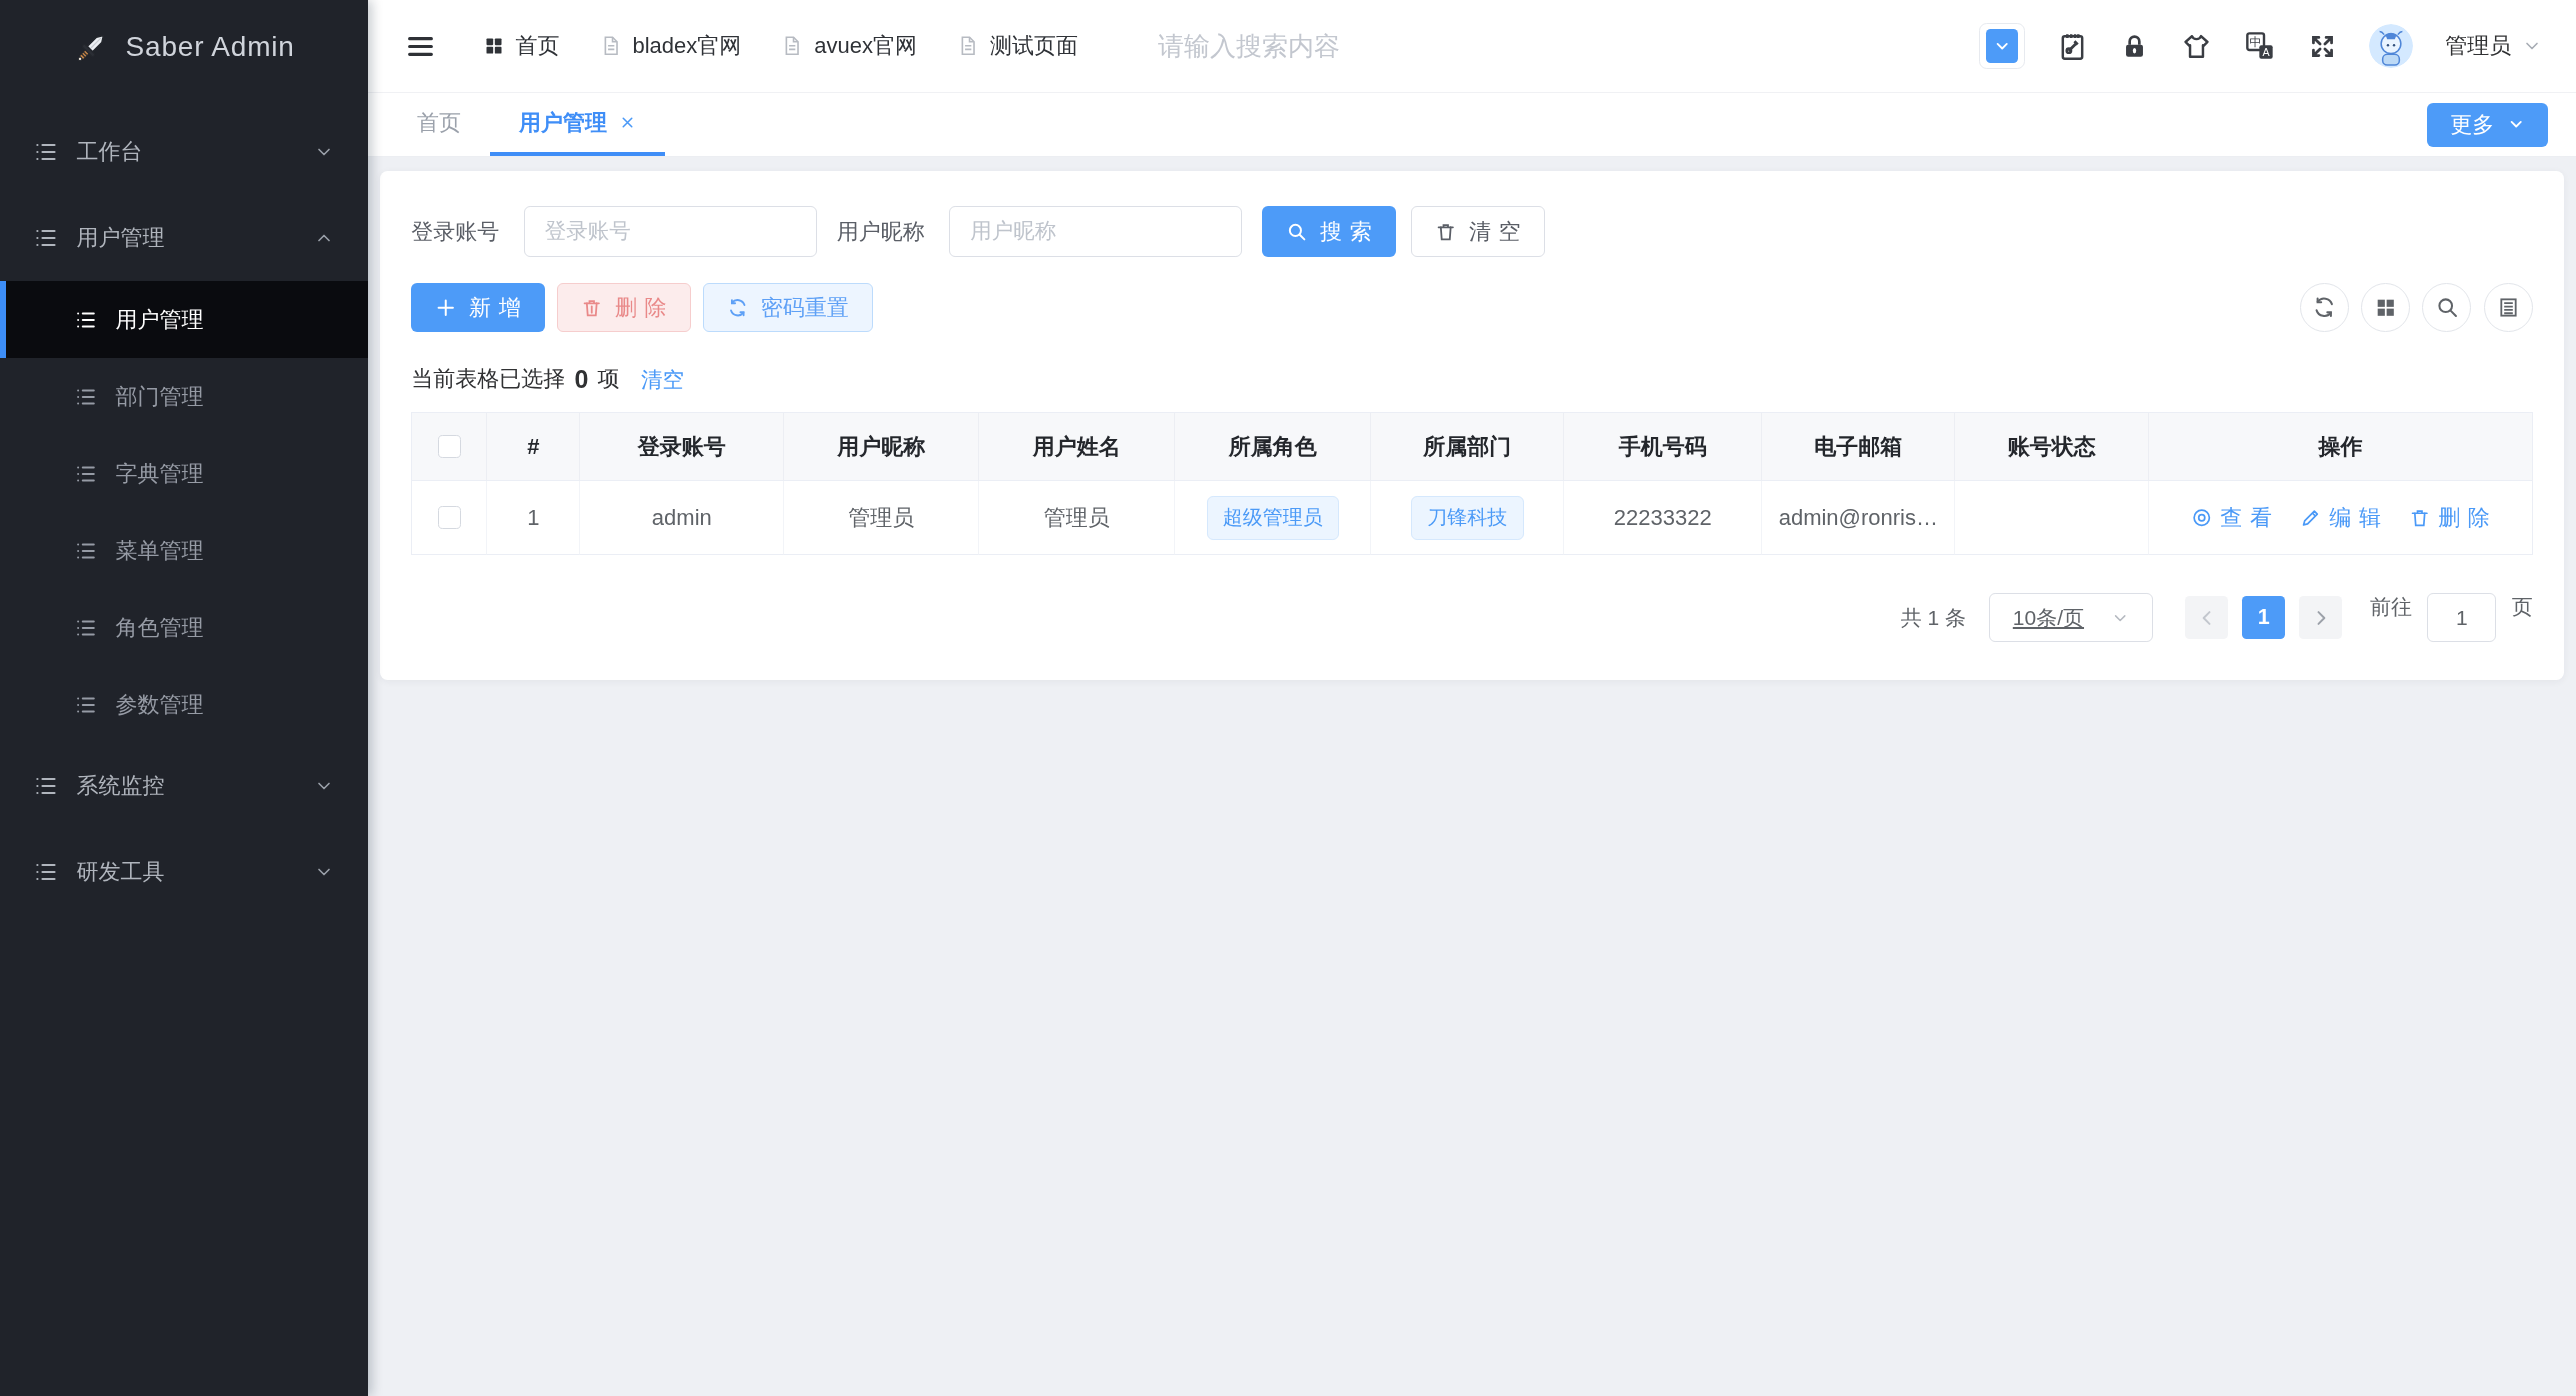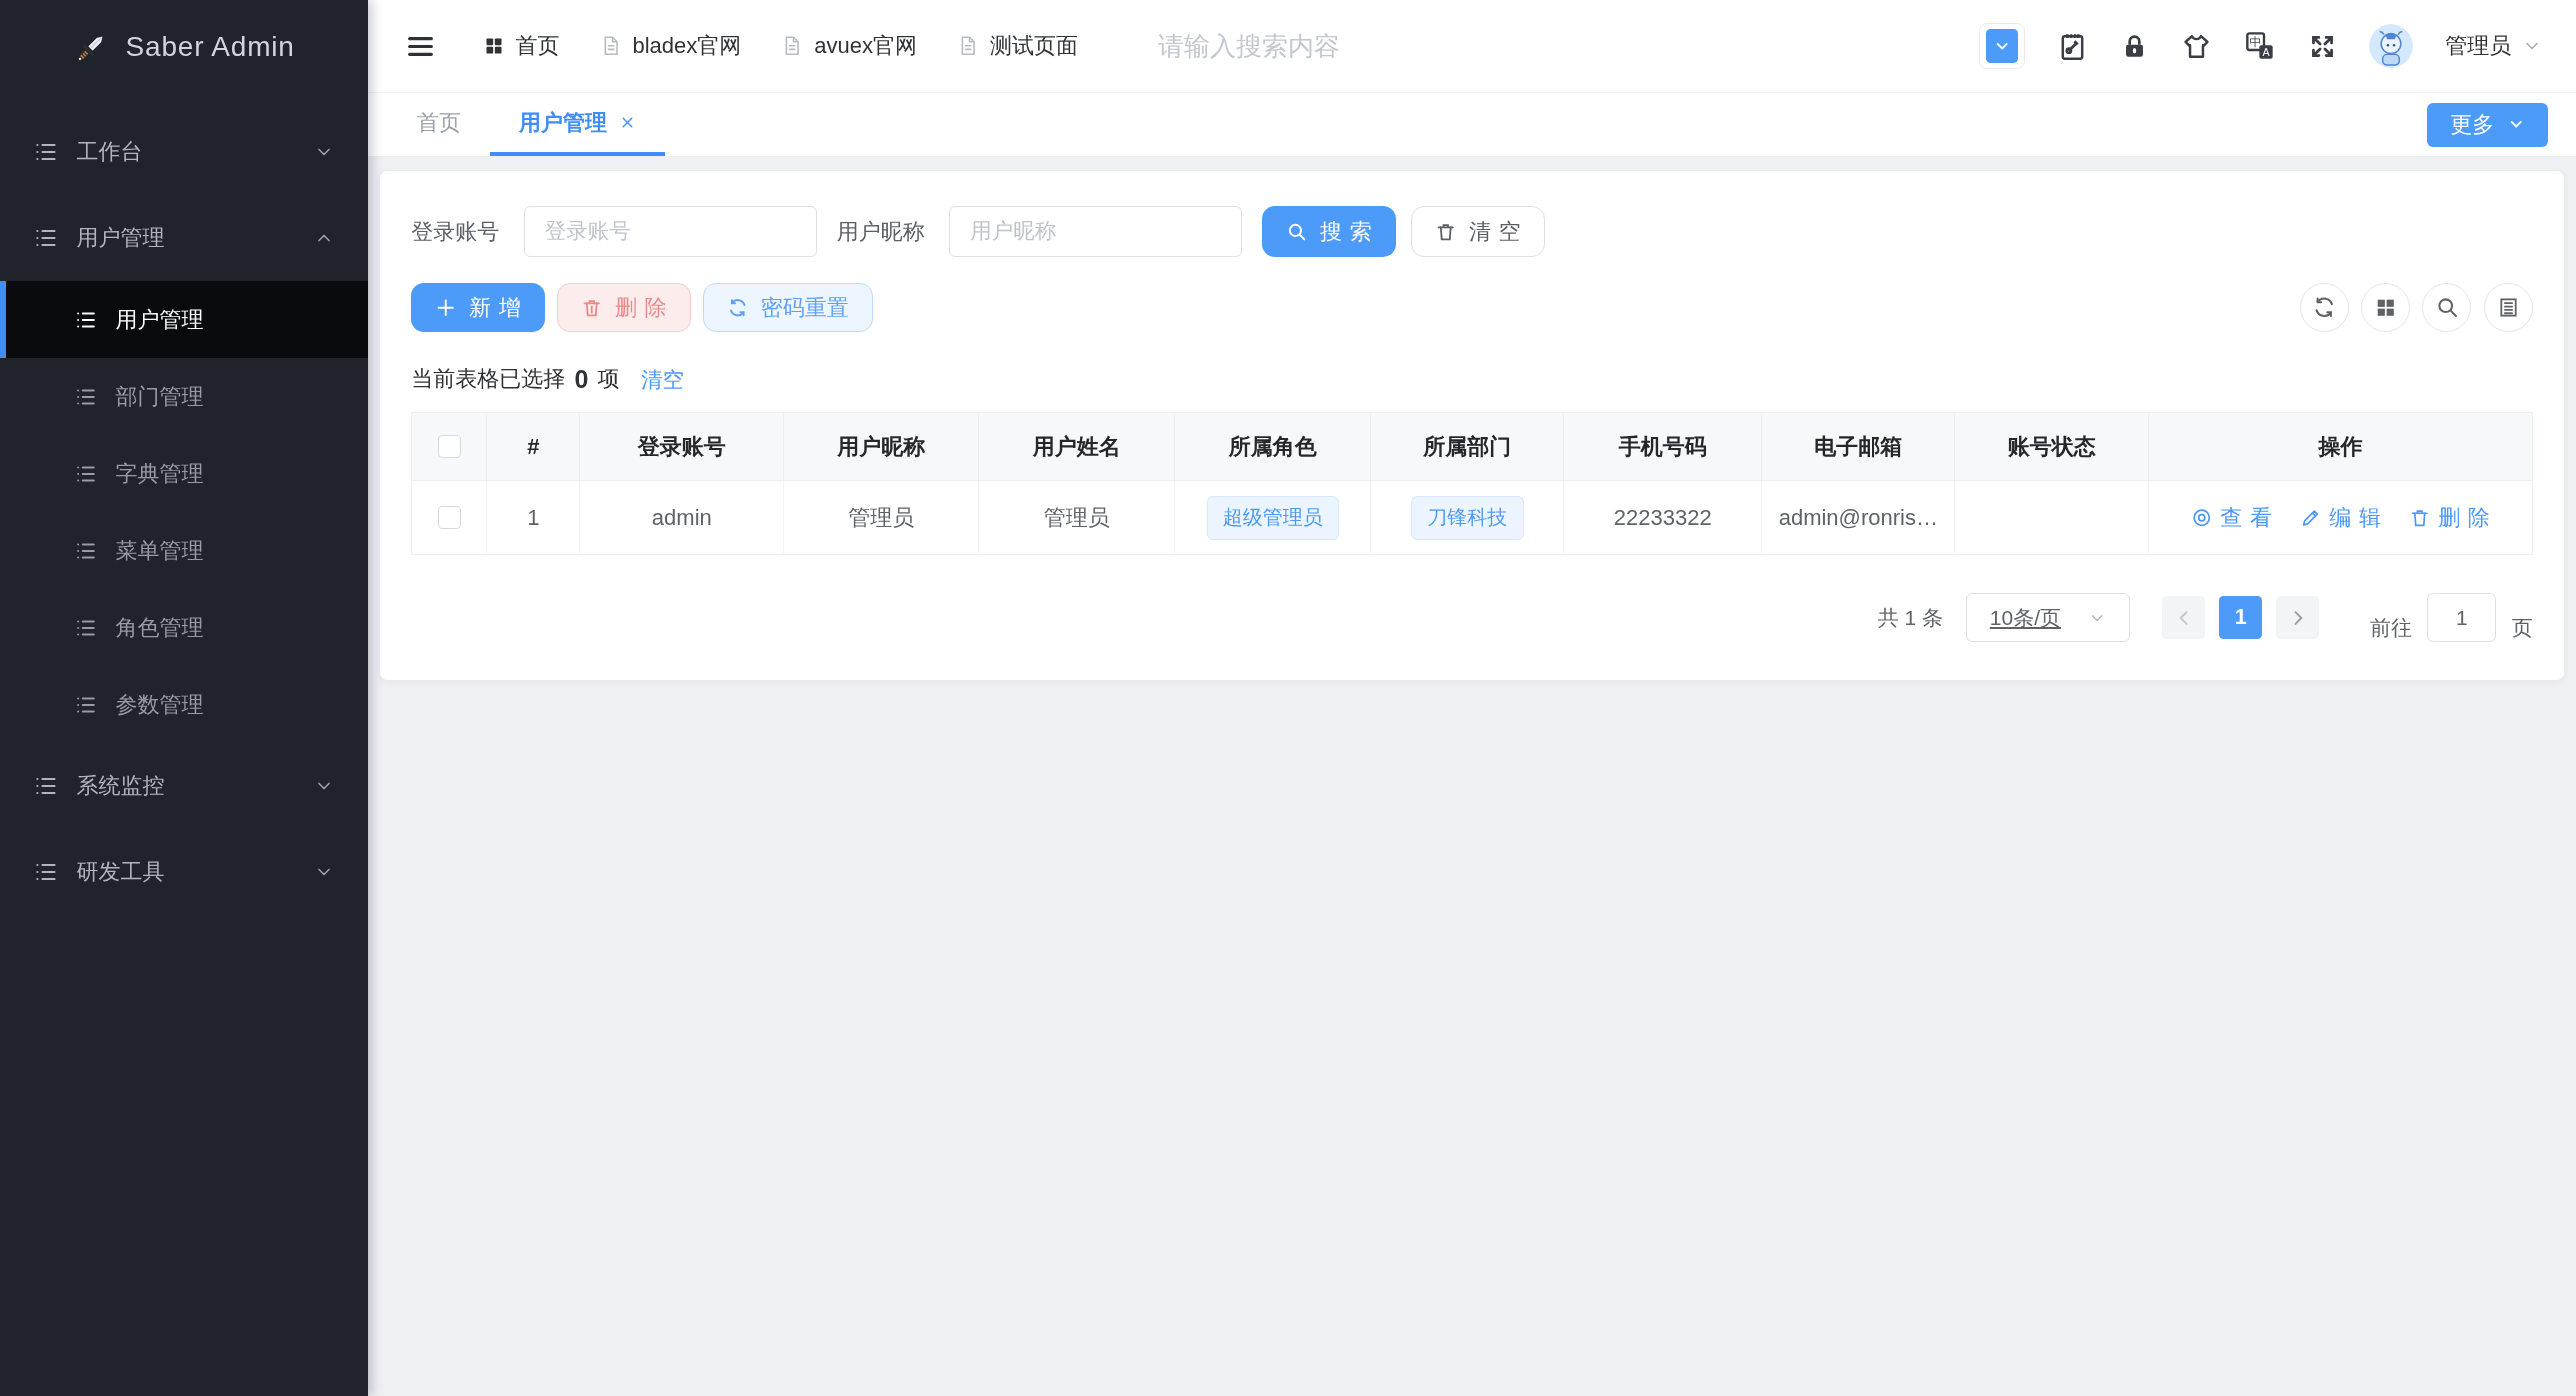--- a/index.html
+++ b/index.html
@@ -48,21 +48,21 @@
   .more-btn { margin:10px 0 10px auto; align-self:center; background:#4d9bf8; color:#fff; height:44px; padding:0 23px; border:none; border-radius:6.1px; display:flex; align-items:center; gap:12.3px; font-size:22px; cursor:pointer; font-family:inherit; }
 
   
   .content { flex:1; padding:14px 12.3px 0 12.3px; }
   .card { background:#fff; border-radius:7.7px; height:509px; padding:35px 31px 0 31px; box-shadow:0 1.5px 7.7px rgba(31,45,61,.05); }
 
   .filter-row { display:flex; align-items:center; }
   .flabel { font-size:22px; color:#5a5e66; margin-right:24.5px; white-space:nowrap; }
   .tinput { width:293px; height:51px; border:1.5px solid #dcdfe6; border-radius:6.1px; padding:0 20px; font-size:21.5px; color:#606266; font-family:inherit; outline:none; margin-right:20px; }
   .tinput::placeholder { color:#bfc4cc; }
-  .btn { height:51px; border-radius:13px; font-size:22px; display:inline-flex; align-items:center; justify-content:center; gap:12.3px; padding:0 23px; border:1.5px solid transparent; cursor:pointer; font-family:inherit; background:#fff; }
+  .btn { height:51px; border-radius:6px; font-size:22px; display:inline-flex; align-items:center; justify-content:center; gap:12.3px; padding:0 23px; border:1.5px solid transparent; cursor:pointer; font-family:inherit; background:#fff; }
   .btn-primary { background:#4d9bf8; color:#fff; }
   .btn-plain { border-color:#dcdfe6; color:#5a5e66; }
   .sp { letter-spacing:7.7px; margin-right:-7.7px; }
 
   .actions-row { margin-top:26px; display:flex; align-items:center; }
   .actions-row .btn { height:49px; margin-right:12.3px; }
   .btn-danger-plain { background:#fcecec; border-color:#f6cdcd; color:#e98989; }
   .btn-primary-plain { background:#edf5ff; border-color:#bcdbfc; color:#5ea0f6; }
   .tool-circles { margin-left:auto; display:flex; gap:12.3px; }
   .circle-btn { width:49px; height:49px; border-radius:50%; border:1.5px solid #e2e5ea; background:#fff; display:flex; align-items:center; justify-content:center; color:#5f6368; cursor:pointer; }
@@ -84,21 +84,21 @@
   .op { display:flex; align-items:center; gap:7.7px; color:#4a99f7; font-size:22px; cursor:pointer; }
 
   .pagination { margin-top:38px; display:flex; align-items:center; justify-content:flex-end; font-size:21px; color:#5f6368; }
   .pg-total { margin-right:23px; }
   .pg-size { width:164px; height:49px; border:1.5px solid #dcdfe6; border-radius:6.1px; display:flex; align-items:center; justify-content:center; gap:27px; color:#5f6368; cursor:pointer; margin-right:32px; background:#fff;text-decoration:underline; }
   .pg-size .chev { color:#b6bac1; }
   .pg-arrow { width:43px; height:43px; border-radius:4.6px; background:#f3f4f6; display:flex; align-items:center; justify-content:center; cursor:pointer; border:none; }
   .pg-arrow.prev { color:#c3c7ce; }
   .pg-arrow.next { color:#9ca1a9; }
   .pg-num { width:43px; height:43px; border-radius:4.6px; background:#4d9bf8; color:#fff; font-weight:bold; font-size:21.5px; display:flex; align-items:center; justify-content:center; margin:0 14px; cursor:pointer; }
-  .pg-goto { margin-left:51px; display:flex; align-items:flex-end; gap:15.3px; }
+  .pg-goto { margin-left:28px; display:flex; align-items:flex-start; gap:15.3px; }
   .pg-goto input { width:69px; height:49px; border:1.5px solid #dcdfe6; border-radius:6.1px; text-align:center; font-size:21px; color:#5f6368; font-family:inherit; outline:none; }
 </style>
 </head>
 <body>
 
 <aside class="sidebar">
   <div class="logo">
     <span>
       <svg width="37" height="37" viewBox="0 0 48 48">
         <g transform="rotate(45 24 24)">

